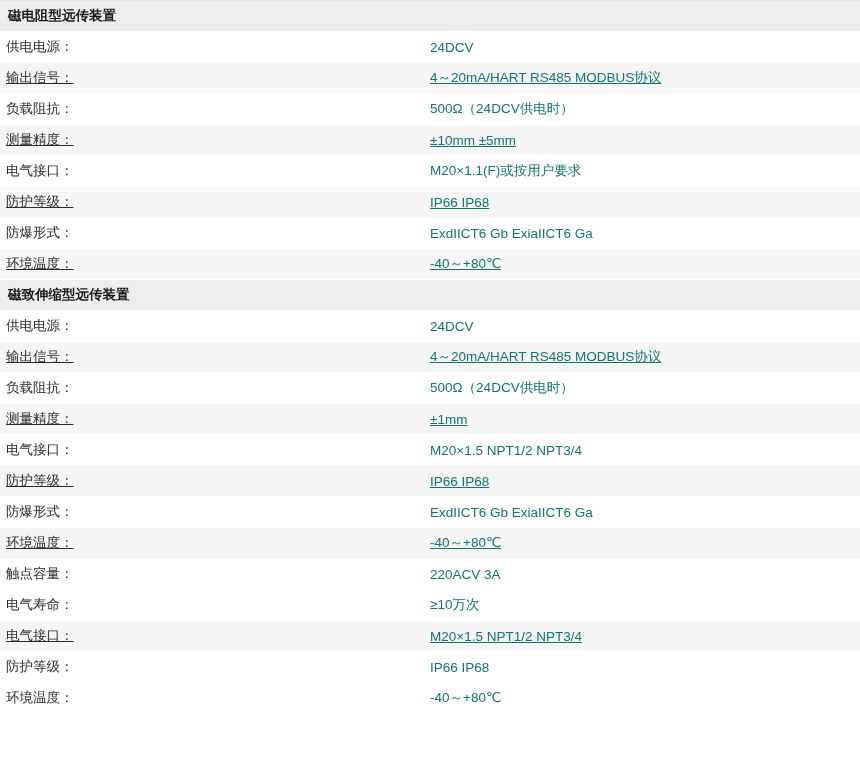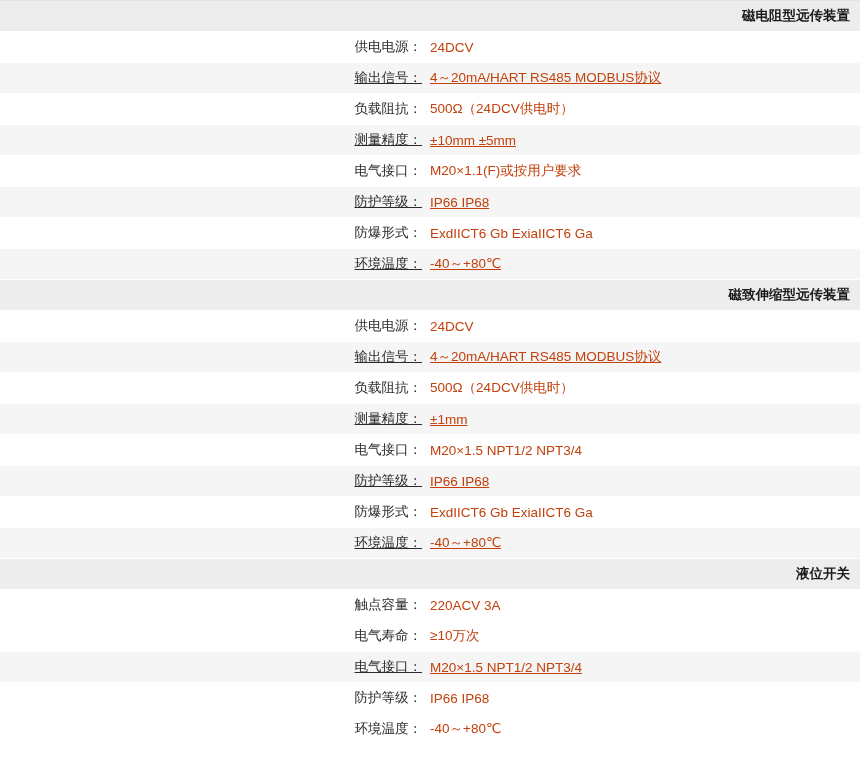--- a/index.html
+++ b/index.html
@@ -23,46 +23,44 @@
   .spec-table tr {
     height: 30px;
   }
   .section-row td {
     background: #ededed;
     font-weight: bold;
     color: #1a1a1a;
     padding: 6px 10px 6px 8px;
     border-bottom: 1px solid #ffffff;
     font-size: 13.5px;
-    text-align: right;
   }
   .spec-row td {
     padding: 6px 8px;
     border-bottom: 1px solid #ffffff;
     font-size: 13.5px;
     color: #2b2b2b;
     vertical-align: middle;
   }
   .spec-row.alt td {
     background: #f5f5f5;
     text-decoration: underline;
   }
   .spec-row.plain td {
     background: #ffffff;
   }
   td.label-cell {
     width: 96px;
     padding-left: 6px;
     white-space: nowrap;
     color: #2b2b2b;
-    text-align: right;
   }
   td.value-cell {
     padding-left: 0;
-    color: #c2410c;
+    color: #0f766e;
   }
   .divider-top {
     height: 1px;
     background: #e3e3e3;
     width: 100%;
   }
 </style>
 </head>
 <body>
 
@@ -135,23 +133,20 @@
     </tr>
     <tr class="spec-row plain">
       <td class="label-cell">防爆形式：</td>
       <td class="value-cell">ExdIICT6 Gb  ExiaIICT6 Ga</td>
     </tr>
     <tr class="spec-row alt">
       <td class="label-cell">环境温度：</td>
       <td class="value-cell">-40～+80℃</td>
     </tr>
 
-    <tr class="section-row">
-      <td colspan="2">液位开关</td>
-    </tr>
     <tr class="spec-row plain">
       <td class="label-cell">触点容量：</td>
       <td class="value-cell">220ACV 3A</td>
     </tr>
     <tr class="spec-row plain">
       <td class="label-cell">电气寿命：</td>
       <td class="value-cell">≥10万次</td>
     </tr>
     <tr class="spec-row alt">
       <td class="label-cell">电气接口：</td>

